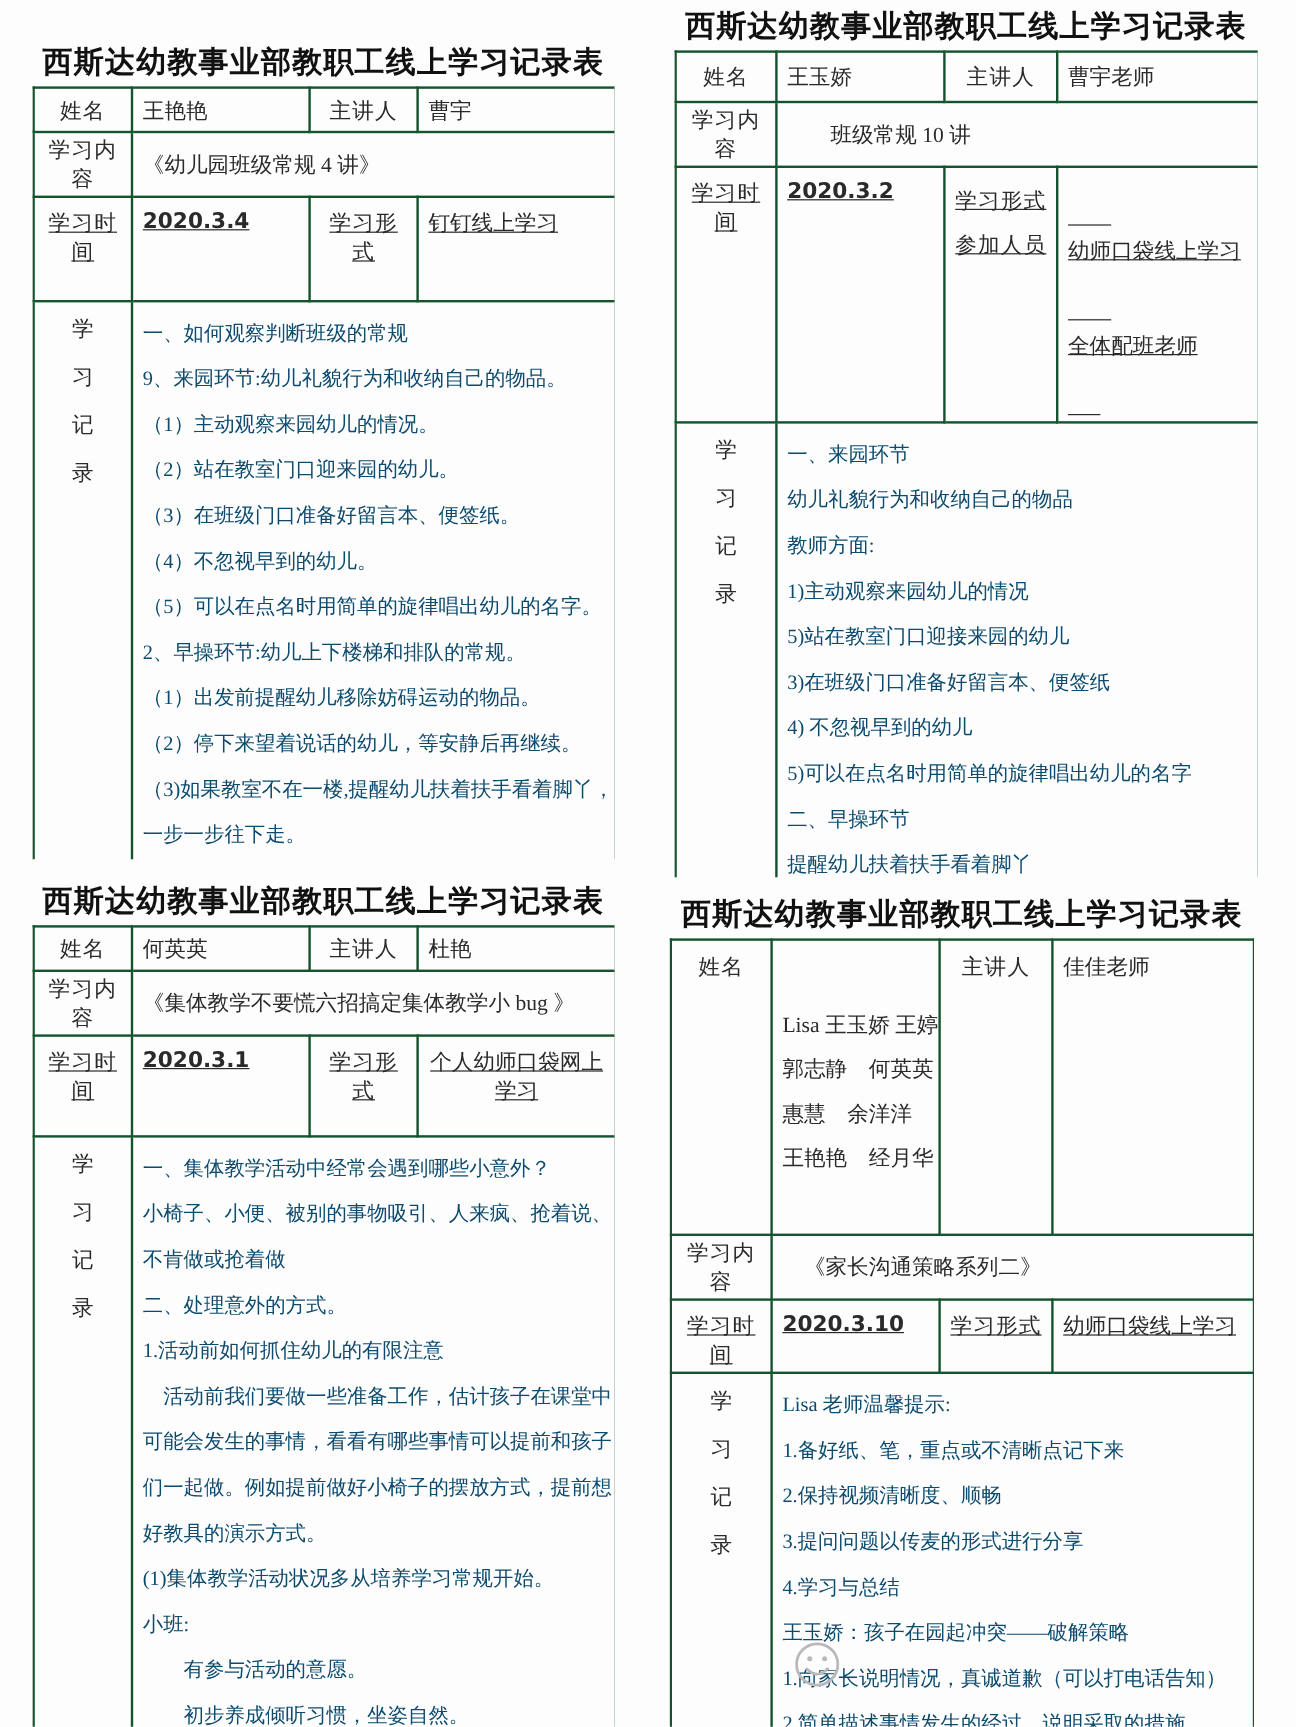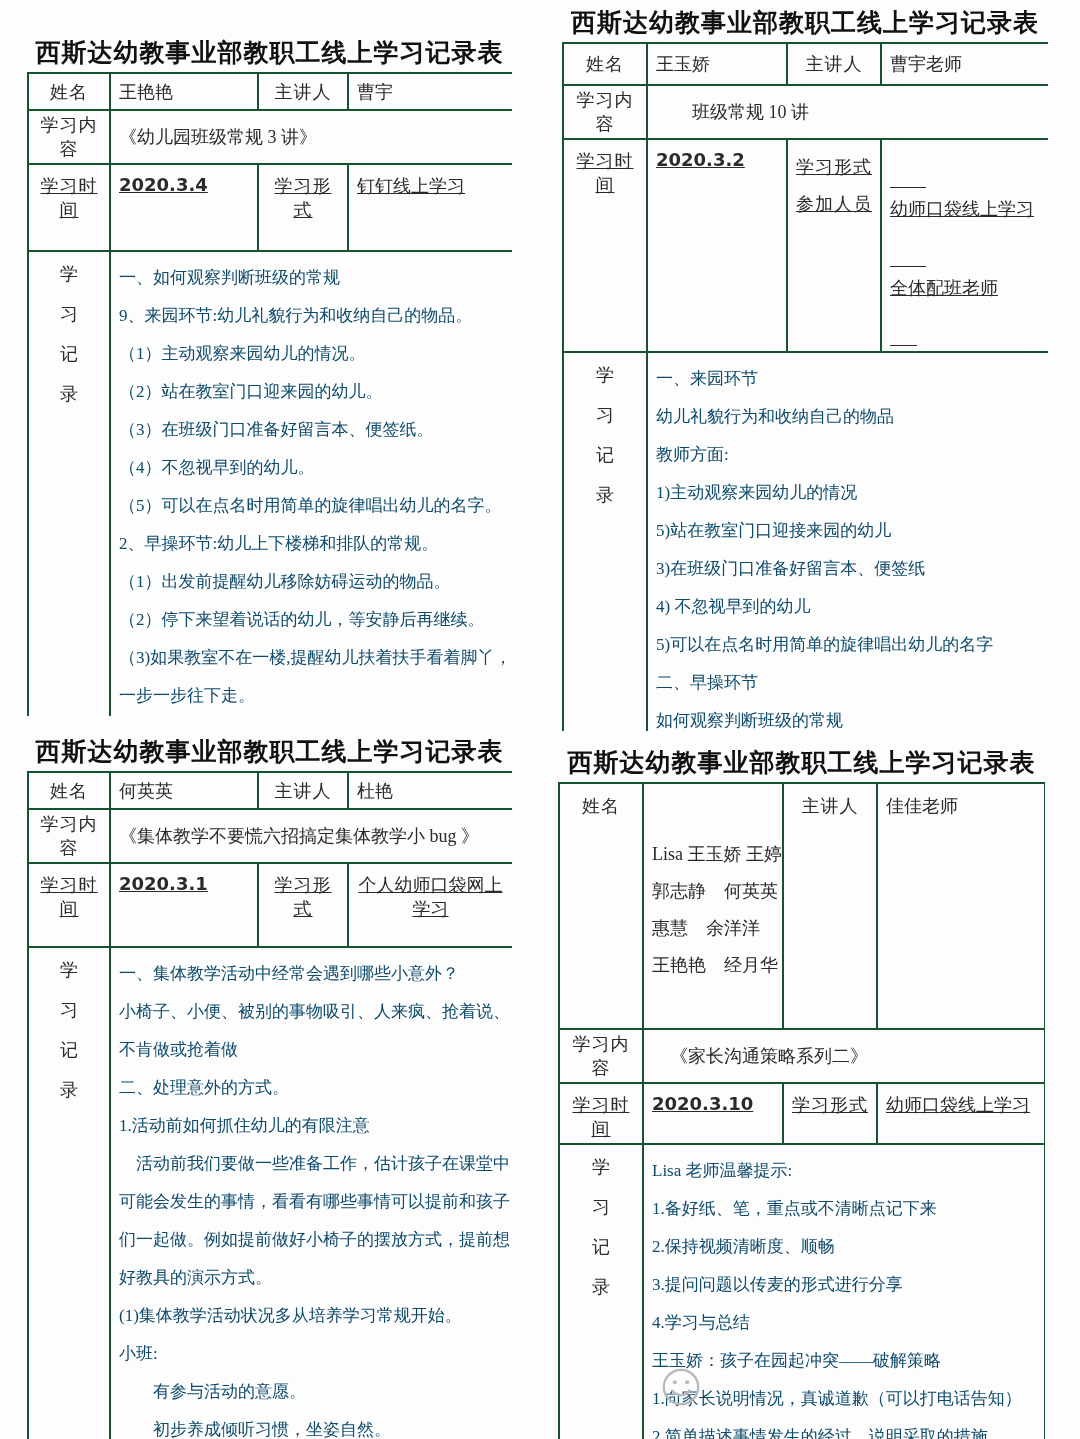--- a/index.html
+++ b/index.html
@@ -83,21 +83,21 @@
       </colgroup>
     <tbody>
         <tr class="r-head">
       <td class="lbl">姓名</td>
       <td class="val">王艳艳</td>
       <td class="lbl">主讲人</td>
       <td class="val">曹宇</td>
     </tr>
     <tr class="r-content">
       <td class="lbl">学习内容</td>
-      <td class="val" colspan="3">《幼儿园班级常规 3 讲》</td>
+      <td class="val" colspan="3">《幼儿园班级常规 4 讲》</td>
     </tr>
     <tr class="r-time">
       <td class="lbl">学习时间</td>
       <td class="val num">2020.3.4</td>
       <td class="lbl">学习形式</td>
       <td class="val">钉钉线上学习</td>
     </tr>
     <tr class="r-record">
       <td class="rec-label">
         <span>学</span>
@@ -170,21 +170,21 @@
         <div class="rec-lines">
               <div class="rec-line">一、来园环节</div>
               <div class="rec-line">幼儿礼貌行为和收纳自己的物品</div>
               <div class="rec-line">教师方面:</div>
               <div class="rec-line">1)主动观察来园幼儿的情况</div>
               <div class="rec-line">5)站在教室门口迎接来园的幼儿</div>
               <div class="rec-line">3)在班级门口准备好留言本、便签纸</div>
               <div class="rec-line">4) 不忽视早到的幼儿</div>
               <div class="rec-line">5)可以在点名时用简单的旋律唱出幼儿的名字</div>
               <div class="rec-line">二、早操环节</div>
-              <div class="rec-line">如何观察判断班级的常规</div>
+              <div class="rec-line">提醒幼儿扶着扶手看着脚丫</div>
             </div>
       </td>
     </tr>
   </tbody>
     </table>
 </section>
 
 <section class="sheet" id="q-bl">
   <h1 class="sheet-title">西斯达幼教事业部教职工线上学习记录表</h1>
   <table class="form">

